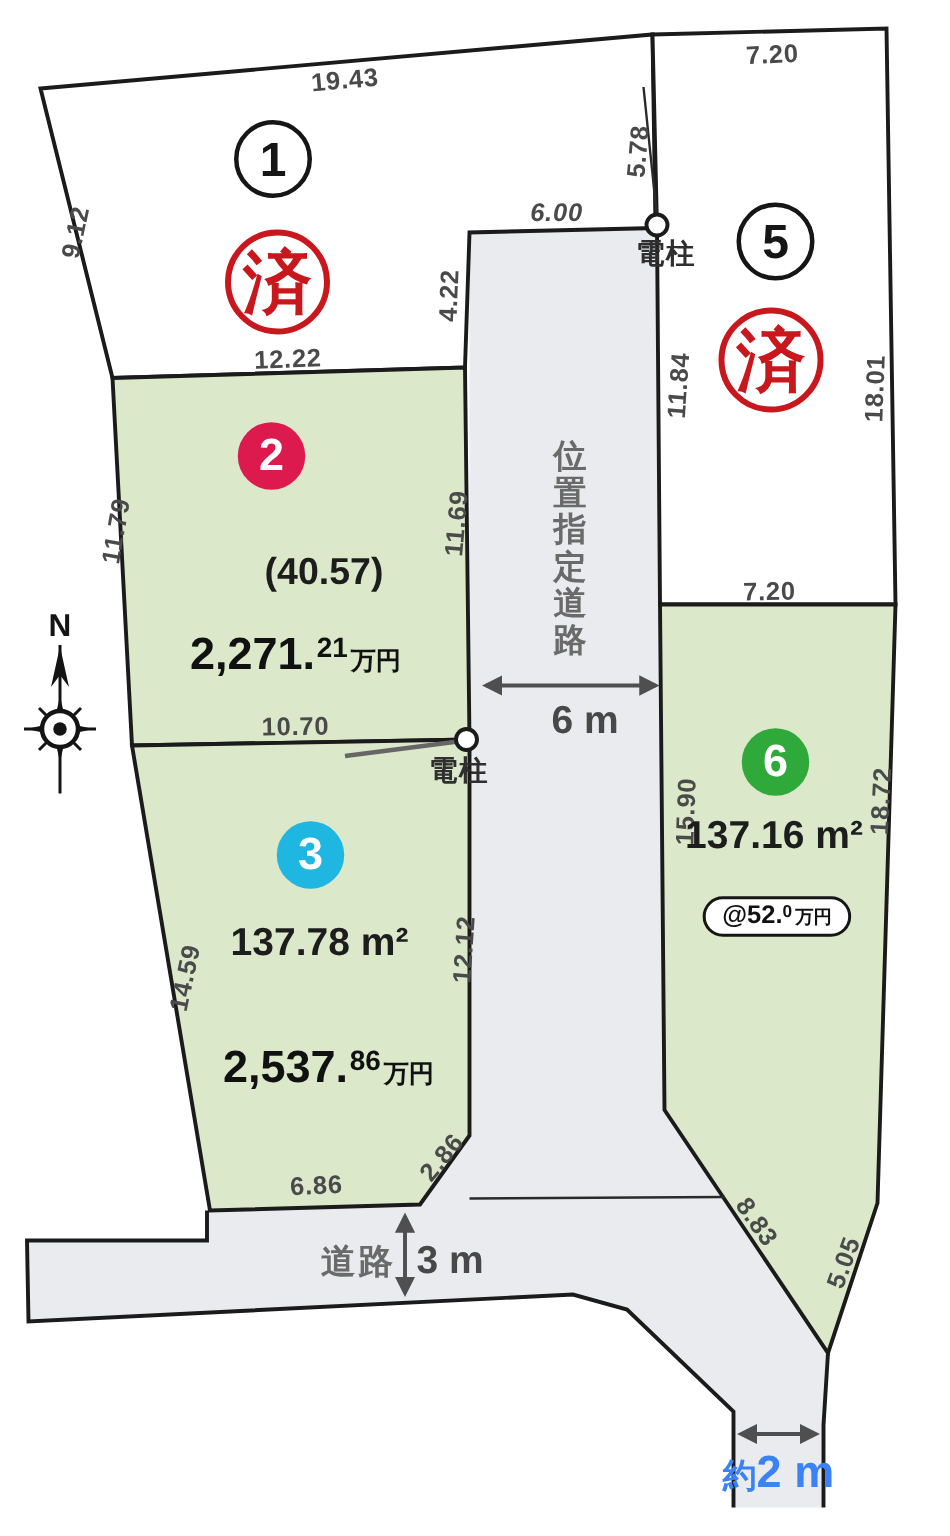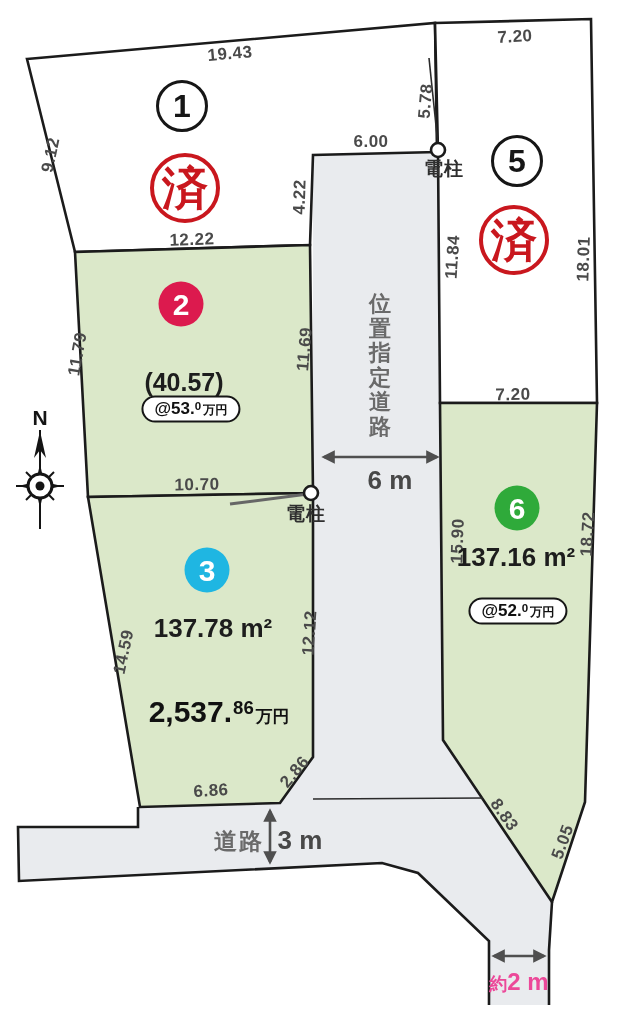--- a/index.html
+++ b/index.html
@@ -32,39 +32,39 @@
   .badge-p2{background:var(--plot2-pink);}
   .badge-p3{background:var(--plot3-cyan);}
   .badge-p6{background:var(--plot6-green);}
   .sold{
     position:absolute;transform:translate(-50%,-50%);
     width:62px;height:62px;border:4px solid var(--sold-red);border-radius:50%;
     background:#fff;color:var(--sold-red);font-size:46px;font-weight:bold;
     display:flex;align-items:center;justify-content:center;line-height:1;
   }
   .area-lbl{position:absolute;transform:translate(-50%,-50%);font-size:26px;font-weight:bold;color:#1d1d1d;white-space:nowrap;}
-  .tsubo-lbl{position:absolute;transform:translate(-50%,-50%);font-size:25px;font-weight:bold;color:#1d1d1d;white-space:nowrap;}
+  .tsubo-lbl{position:absolute;transform:translate(-50%,-50%);font-size:25px;font-weight:bold;color:#1d1d1d;white-space:nowrap;margin-left:32px;}
   .pricebox{
     position:absolute;transform:translate(-50%,-50%);
     border:2.5px solid #161616;border-radius:14px;background:#fff;
     padding:1px 11px 2px;font-size:17px;font-weight:bold;color:#111;white-space:nowrap;
   }
   .pbx-sup{font-size:0.68em;position:relative;top:-0.35em;}
   .pbx-unit{font-size:0.72em;margin-left:2px;}
   .price-lbl{position:absolute;transform:translate(-50%,-50%);font-size:30px;font-weight:bold;color:#111;white-space:nowrap;}
   .price-sup{font-size:0.62em;position:relative;top:-0.45em;margin-left:1px;}
   .price-unit{font-size:0.56em;margin-left:2px;}
   .vroad-lbl{
     position:absolute;left:380px;top:366px;transform:translate(-50%,-50%);
     width:24px;word-break:break-all;text-align:center;
     font-size:22px;line-height:24.6px;font-weight:600;color:var(--road-text);
   }
   .road-name{position:absolute;transform:translate(-50%,-50%);font-size:23px;font-weight:600;color:var(--road-text);white-space:nowrap;letter-spacing:2px;}
   .road-width{position:absolute;transform:translate(-50%,-50%);font-size:26px;font-weight:bold;color:#484848;white-space:nowrap;}
-  .narrow-width{position:absolute;transform:translate(-50%,-50%);font-size:24px;font-weight:bold;color:#ec4899;white-space:nowrap;}
+  .narrow-width{position:absolute;transform:translate(-50%,-50%);font-size:30px;font-weight:bold;color:#3b82f6;white-space:nowrap;}
   .narrow-prefix{font-size:0.75em;font-weight:600;}
   .north-lbl{position:absolute;transform:translate(-50%,-50%);font-size:21px;font-weight:bold;color:#141414;}
 </style>
 </head>
 <body>
 
 <div id="stage">
 
   <svg id="map-svg" width="633" height="1024" viewBox="0 0 633 1024">
     <defs>
@@ -108,21 +108,21 @@
       <circle class="compass-fill" cx="40" cy="486" r="4.5"></circle>
     </g>
   </svg>
 
   <div class="north-lbl" style="left:40px;top:418px;">N</div>
 
   <div class="lbl" style="left:230px;top:54px;transform:translate(-50%,-50%) rotate(-5deg);">19.43</div>
   <div class="lbl" style="left:51px;top:155px;transform:translate(-50%,-50%) rotate(-78deg);">9.12</div>
   <div class="lbl" style="left:192px;top:240px;transform:translate(-50%,-50%) rotate(-2deg);">12.22</div>
   <div class="lbl" style="left:300px;top:197px;transform:translate(-50%,-50%) rotate(-88deg);">4.22</div>
-  <div class="lbl" style="left:371px;top:142px;">6.00</div>
+  <div class="lbl" style="left:371px;top:142px;font-style:italic;">6.00</div>
   <div class="lbl" style="left:426px;top:101px;transform:translate(-50%,-50%) rotate(-85deg);">5.78</div>
   <div class="lbl" style="left:515px;top:37px;transform:translate(-50%,-50%) rotate(-3deg);">7.20</div>
   <div class="lbl" style="left:453px;top:257px;transform:translate(-50%,-50%) rotate(-86deg);">11.84</div>
   <div class="lbl" style="left:584px;top:259px;transform:translate(-50%,-50%) rotate(-88deg);">18.01</div>
   <div class="lbl" style="left:78px;top:354px;transform:translate(-50%,-50%) rotate(-80deg);">11.79</div>
   <div class="lbl" style="left:305px;top:349px;transform:translate(-50%,-50%) rotate(-85deg);">11.69</div>
   <div class="lbl" style="left:197px;top:485px;transform:translate(-50%,-50%) rotate(-1deg);">10.70</div>
   <div class="lbl" style="left:124px;top:652px;transform:translate(-50%,-50%) rotate(-78deg);">14.59</div>
   <div class="lbl" style="left:310px;top:633px;transform:translate(-50%,-50%) rotate(-86deg);">12.12</div>
   <div class="lbl" style="left:211px;top:791px;transform:translate(-50%,-50%) rotate(-3deg);">6.86</div>
@@ -145,22 +145,22 @@
   </div>
 
   <div class="badge badge-outline" style="left:182px;top:106px;">1</div>
   <div class="sold" style="left:185px;top:188px;">済</div>
 
   <div class="badge badge-outline" style="left:517px;top:161px;">5</div>
   <div class="sold" style="left:514px;top:240px;">済</div>
 
   <div class="badge badge-fill badge-p2" style="left:181px;top:304px;">2</div>
   <div class="tsubo-lbl" style="left:184px;top:382px;">(40.57)</div>
-  <div class="pricebox" style="left:191px;top:409px;">
-    <span>@53.</span><span class="pbx-sup">0</span><span class="pbx-unit">万円</span>
+  <div class="price-lbl" style="left:197px;top:437px;">
+    <span>2,271.</span><span class="price-sup">21</span><span class="price-unit">万円</span>
   </div>
 
   <div class="badge badge-fill badge-p3" style="left:207px;top:570px;">3</div>
   <div class="area-lbl" style="left:213px;top:628px;">137.78 m²</div>
   <div class="price-lbl" style="left:219px;top:712px;">
     <span>2,537.</span><span class="price-sup">86</span><span class="price-unit">万円</span>
   </div>
 
   <div class="badge badge-fill badge-p6" style="left:517px;top:508px;">6</div>
   <div class="area-lbl" style="left:516px;top:557px;">137.16 m²</div>

